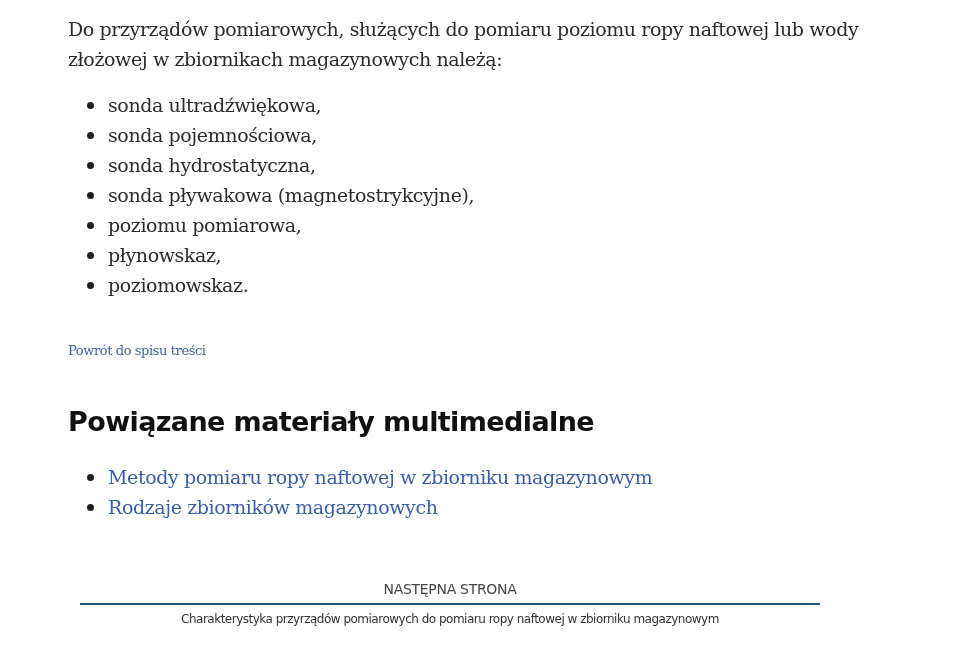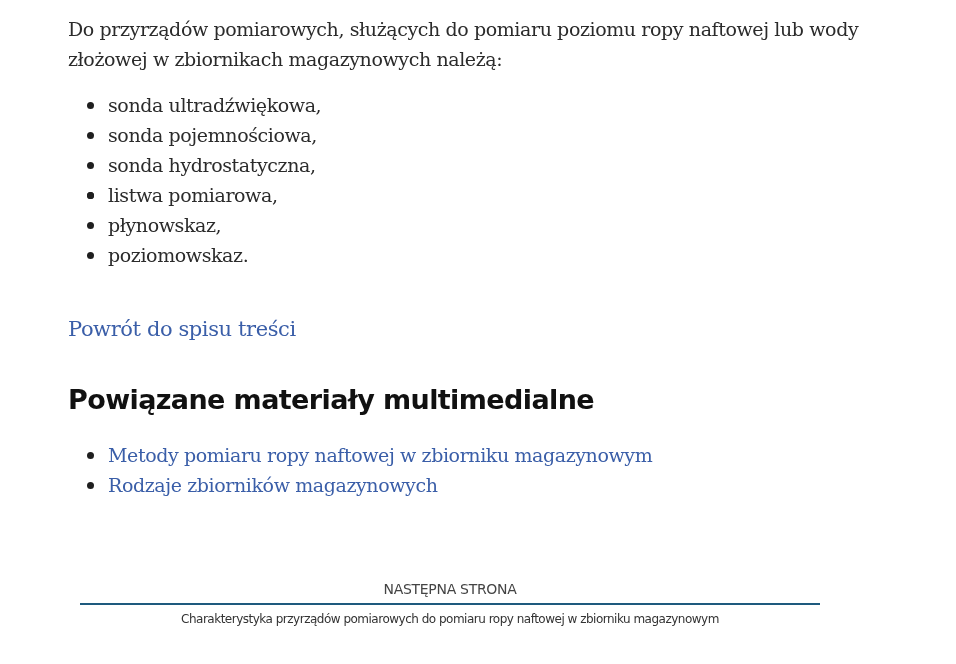--- a/index.html
+++ b/index.html
@@ -48,23 +48,23 @@
       position: absolute;
       left: 19px;
       top: 12px;
       width: 7px;
       height: 7px;
       border-radius: 50%;
       background: #1f1f1f;
     }
     .back-link {
       display: inline-block;
-      margin-top: 36px;
+      margin-top: 28px;
       font-family: "DejaVu Serif", serif;
-      font-size: 21px;
+      font-size: 13px;
       line-height: 30px;
       color: #3a5ea8;
       text-decoration: none;
       letter-spacing: -0.4px;
     }
     .related-title {
       font-family: "DejaVu Sans", sans-serif;
       font-weight: bold;
       font-size: 27px;
       line-height: 36px;
@@ -136,22 +136,22 @@
 <body>
 
 <div class="page">
   <div class="content">
     <p class="intro">Do przyrządów pomiarowych, służących do pomiaru poziomu ropy naftowej lub wody złożowej w zbiornikach magazynowych należą:</p>
 
     <ul class="items">
       <li><span class="bullet"></span><span>sonda ultradźwiękowa,</span></li>
       <li><span class="bullet"></span><span>sonda pojemnościowa,</span></li>
       <li><span class="bullet"></span><span>sonda hydrostatyczna,</span></li>
-      <li><span class="bullet"></span></li>
-      <li><span class="bullet"></span><span>listwa pomiarowa,</span></li>
+      <li><span class="bullet"></span><span>sonda pływakowa (magnetostrykcyjne),</span></li>
+      <li><span class="bullet"></span><span>poziomu pomiarowa,</span></li>
       <li><span class="bullet"></span><span>płynowskaz,</span></li>
       <li><span class="bullet"></span><span>poziomowskaz.</span></li>
     </ul>
 
     <a class="back-link" href="#">Powrót do spisu treści</a>
 
     <h2 class="related-title">Powiązane materiały multimedialne</h2>
 
     <ul class="related">
       <li><span class="bullet"></span><a href="#">Metody pomiaru ropy naftowej w zbiorniku magazynowym</a></li>

